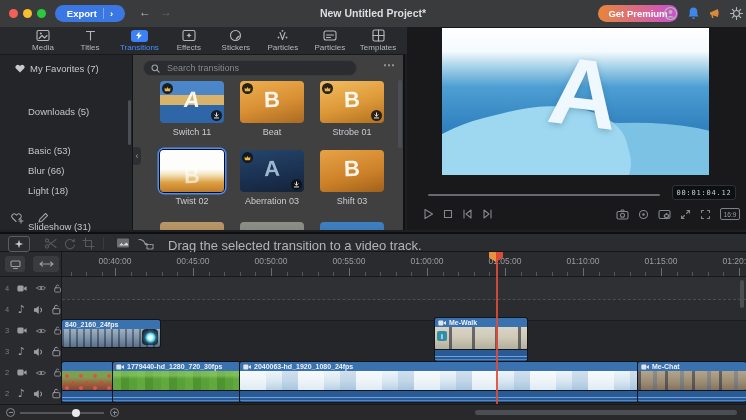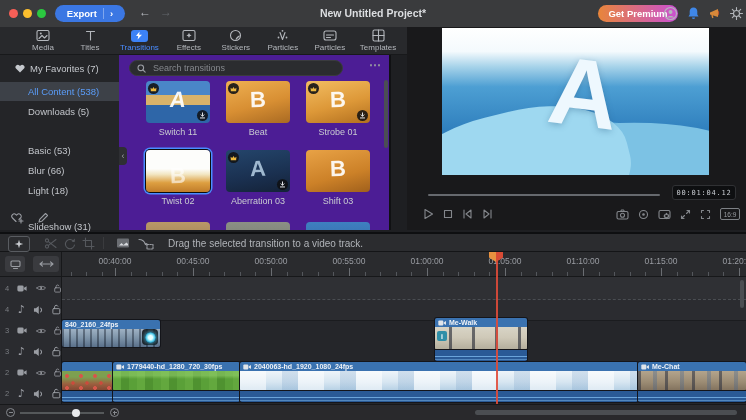--- a/index.html
+++ b/index.html
@@ -36,21 +36,21 @@
   .sidebar{position:absolute;left:0;top:55px;width:133px;height:175px;background:#242528;border-right:1px solid #131416;box-sizing:border-box;}
   .fav-row{position:absolute;left:15px;top:8px;display:flex;align-items:center;gap:5px;font-size:9.5px;color:#c5c8cd;}
   .side-item{position:absolute;left:0;width:133px;height:19px;display:flex;align-items:center;padding-left:28px;
     font-size:9.5px;color:#c2c5ca;box-sizing:border-box;gap:5px;}
   .side-item.sel{background:#3d4148;color:#5a9cf8;}
   .hot-badge{background:#e8833a;color:#fff;font-size:6.5px;font-weight:bold;border-radius:2px;padding:1px 3px;line-height:1;}
   .side-foot{position:absolute;left:11px;top:157px;display:flex;gap:13px;}
   .side-scroll{position:absolute;left:128px;top:45px;width:3px;height:45px;background:#4b4e54;border-radius:2px;}
 
   
-  .gridpanel{position:absolute;left:119px;top:55px;width:272px;height:175px;background:#4c1d95;overflow:hidden;border-right:2px solid #101113;box-sizing:border-box;}
+  .gridpanel{position:absolute;left:133px;top:55px;width:272px;height:175px;background:#404040;overflow:hidden;border-right:2px solid #101113;box-sizing:border-box;}
   .searchbar{position:absolute;left:10px;top:5px;width:214px;height:16px;background:#2b2c2f;border:1px solid #3a3b3e;
     border-radius:8px;display:flex;align-items:center;padding:0 7px;gap:5px;box-sizing:border-box;}
   .searchbar input{flex:1;background:transparent;border:none;outline:none;color:#c5c8cd;font-size:9px;font-family:"Liberation Sans",sans-serif;}
   .searchbar input::placeholder{color:#85888d;}
   .more-btn{position:absolute;left:250px;top:3px;font-size:12px;font-weight:bold;color:#9a9da2;letter-spacing:1px;}
   .card{position:absolute;width:64px;display:flex;flex-direction:column;align-items:center;}
   .thumb{position:relative;width:64px;height:42px;border-radius:4px;overflow:hidden;}
   .card.sel .thumb{box-shadow:0 0 0 1px #0c0d0f,0 0 0 2.5px #4a8cff;}
   .cname{margin-top:4px;font-size:9px;color:#c9ccd1;white-space:nowrap;}
   .tletter{position:absolute;left:50%;top:45%;transform:translate(-50%,-50%) rotate(-2deg);
@@ -90,21 +90,21 @@
   .ratio-box{width:20px;height:12px;border:1px solid #7e8186;border-radius:2px;color:#9a9da2;font-size:6.5px;
     display:flex;align-items:center;justify-content:center;box-sizing:border-box;}
 
   
   .tl-toolbar{position:absolute;left:0;top:232px;width:746px;height:20px;background:#2b2c2f;
     border-top:2px solid #0e0f11;border-bottom:1px solid #141517;box-sizing:border-box;}
   .wand-btn{position:absolute;left:8px;top:2px;width:20px;height:14px;border:1px solid #595c61;border-radius:3px;
     display:flex;align-items:center;justify-content:center;}
   .tbi{position:absolute;top:3px;}
   .tb-div{position:absolute;left:103px;top:3px;width:1px;height:12px;background:#3a3b3e;}
-  .hint{position:absolute;left:168px;top:4px;font-size:10px;color:#b0b3b8;}
+  .hint{position:absolute;left:168px;top:4px;font-size:13px;color:#b0b3b8;}
 
   
   .timeline{position:absolute;left:0;top:252px;width:746px;height:168px;background:#232428;}
   .ruler{position:absolute;left:62px;top:0;width:684px;height:25px;background:#2a2b2e;border-bottom:1px solid #17181a;overflow:hidden;box-sizing:border-box;}
   .rlabel{position:absolute;top:4px;transform:translateX(-50%);font-size:8.5px;color:#9a9da3;white-space:nowrap;}
   .ticks-minor{position:absolute;left:0;bottom:0;width:684px;height:4px;
     background:repeating-linear-gradient(90deg,#54575c 0 1px,transparent 1px 15.6px);background-position:53px 0;}
   .ticks-major{position:absolute;left:0;bottom:0;width:684px;height:8px;
     background:repeating-linear-gradient(90deg,#6a6d72 0 1px,transparent 1px 78px);background-position:53px 0;}
   .ruler-head{position:absolute;left:0;top:0;width:62px;height:25px;background:#2a2b2e;border-right:1px solid #17181a;border-bottom:1px solid #17181a;box-sizing:border-box;}
@@ -285,23 +285,20 @@
     </div>
   </div>
 
   <div class="sidebar">
     <div class="fav-row">
       <svg width="10" height="9" viewBox="0 0 10 9">
           <path d="M5 8.5 1.2 4.8a2.3 2.3 0 0 1 3.3-3.3L5 2l.5-.5a2.3 2.3 0 0 1 3.3 3.3z" fill="#c5c8cd"></path>
         </svg>
       <span>My Favorites (7)</span>
     </div>
-    <div class="side-item sel" style="top:27px">
-      <span>All Content (538)</span>
-    </div>
     <div class="side-item" style="top:47px">
       <span>Downloads (5)</span>
     </div>
     <div class="side-item" style="top:86px">
       <span>Basic (53)</span>
     </div>
     <div class="side-item" style="top:106px">
       <span>Blur (66)</span>
     </div>
     <div class="side-item" style="top:126px">

